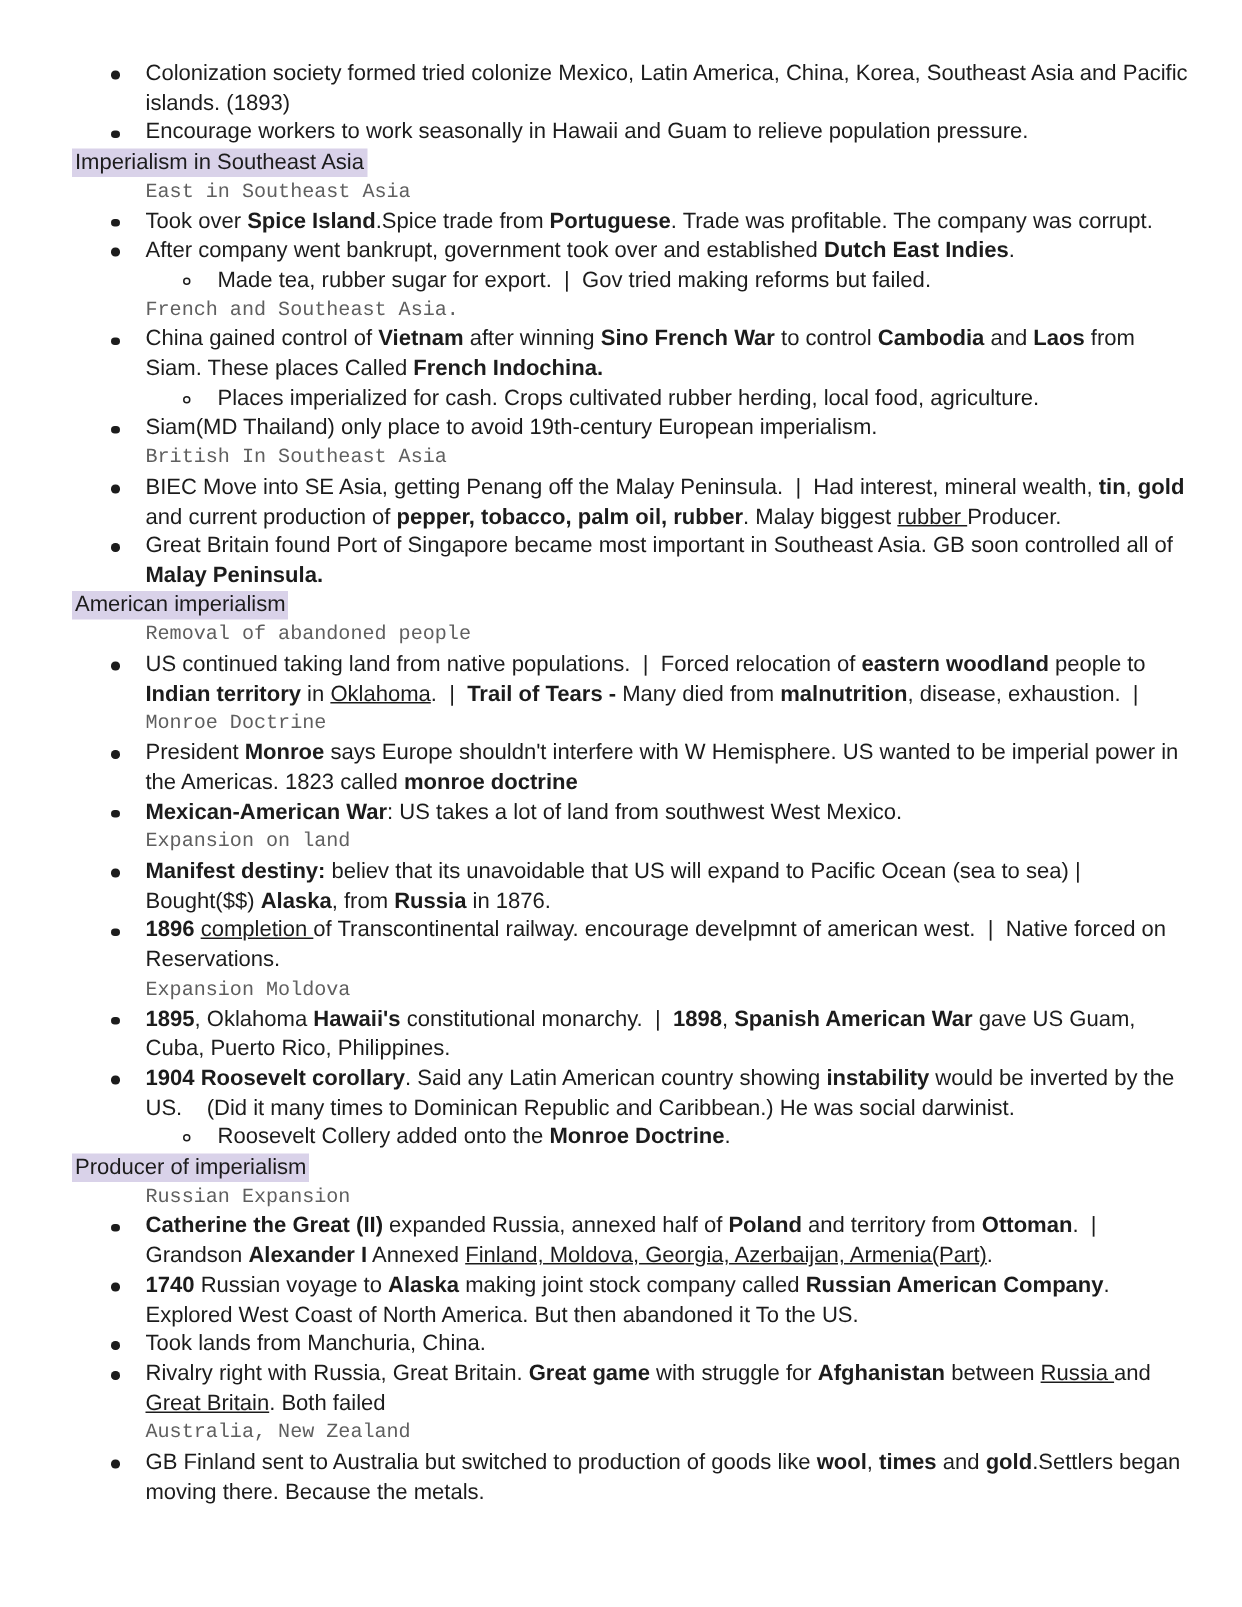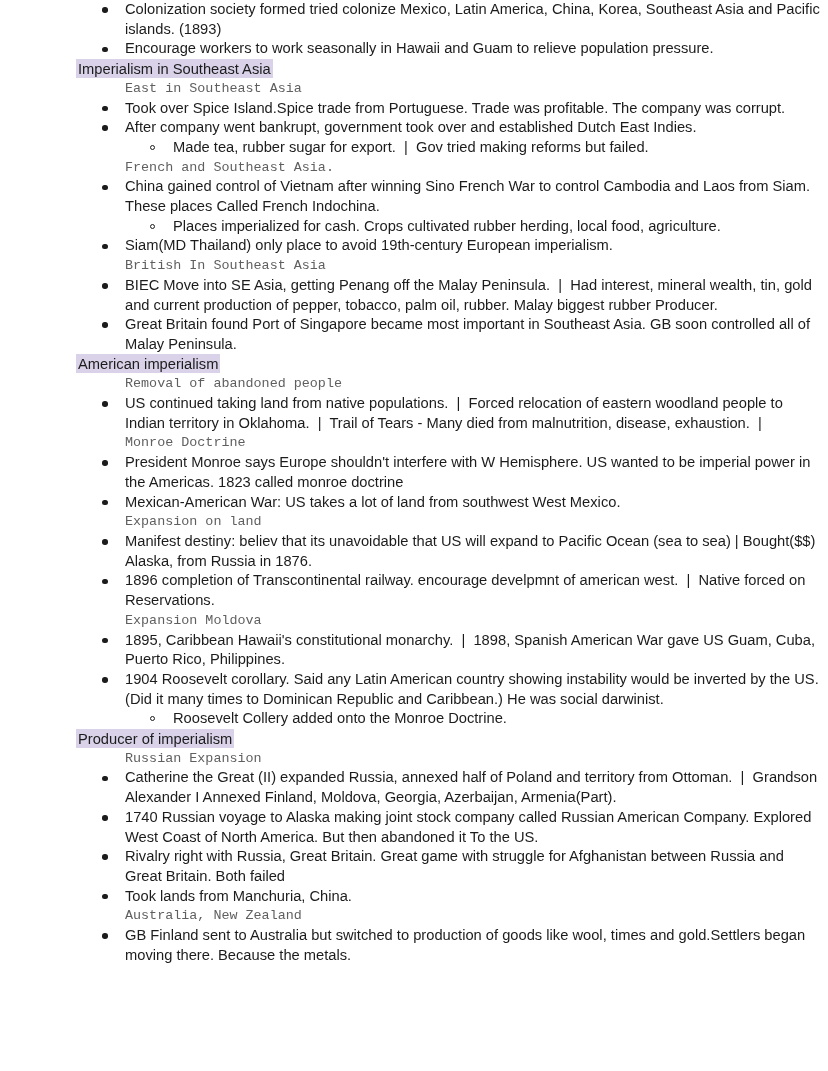--- a/index.html
+++ b/index.html
@@ -6,21 +6,21 @@
   html, body { margin: 0; padding: 0; }
   body {
     width: 828px; height: 1071px;
     background: #ffffff;
     font-family: "Liberation Sans", sans-serif;
     font-size: 14.7px;
     line-height: 19.7px;
     color: var(--text-color, #1c1c1c);
     overflow: hidden;
   }
-  .doc { margin-left: 78px; width: 744px; }
+  .doc { margin-left: 50px; padding-top: 40px; width: 744px; }
   .hline { white-space: pre-wrap; }
   .hl {
     background: var(--highlight-color, #d9d2e9);
     padding: 1.5px 2px; margin-left: -2px;
   }
   .mono {
     padding-left: 47px;
     font-family: "Liberation Mono", "DejaVu Sans Mono", monospace;
     font-size: 13.4px;
     color: var(--subheading-color, #5f5f5f);
@@ -31,22 +31,22 @@
   .marker { position: absolute; display: inline-block; }
   .l1 > .marker {
     left: 24px; top: 7.2px; width: 5.5px; height: 5.5px;
     border-radius: 50%; background: var(--text-color, #1c1c1c);
   }
   .l2 > .marker {
     left: 72px; top: 6.8px; width: 5.2px; height: 5.2px;
     border-radius: 50%; border: 1.3px solid var(--text-color, #1c1c1c);
     background: transparent;
   }
-  .b { font-weight: normal; text-align: center; }
-  .u { }
+  .b { font-weight: bold; text-align: center; }
+  .u { text-decoration: underline; }
 </style>
 </head>
 <body style="background: rgb(255, 255, 255);">
 
 <div class="doc" id="doc-root">
     <div class="li l1"><span class="marker"></span><span><span>Colonization society formed tried colonize Mexico, Latin America, China, Korea, Southeast Asia and Pacific islands. (1893)</span></span></div>
     <div class="li l1"><span class="marker"></span><span><span>Encourage workers to work seasonally in Hawaii and Guam to relieve population pressure.</span></span></div>
     <div class="hline"><span class="hl">Imperialism in Southeast Asia</span></div>
     <div class="mono">East in Southeast Asia</div>
     <div class="li l1"><span class="marker"></span><span><span>Took over </span><span class="b">Spice Island</span><span>.Spice trade from </span><span class="b">Portuguese</span><span>. Trade was profitable. The company was corrupt.</span></span></div>
@@ -62,24 +62,24 @@
     <div class="hline"><span class="hl">American imperialism</span></div>
     <div class="mono">Removal of abandoned people</div>
     <div class="li l1"><span class="marker"></span><span><span>US continued taking land from native populations.  |  Forced relocation of </span><span class="b">eastern woodland</span><span> people to </span><span class="b">Indian territory</span><span> in </span><span class="u">Oklahoma</span><span>.  |  </span><span class="b">Trail of Tears -</span><span> Many died from </span><span class="b">malnutrition</span><span>, disease, exhaustion.  |</span></span></div>
     <div class="mono">Monroe Doctrine</div>
     <div class="li l1"><span class="marker"></span><span><span>President </span><span class="b">Monroe</span><span> says Europe shouldn't interfere with W Hemisphere. US wanted to be imperial power in the Americas. 1823 called </span><span class="b">monroe doctrine</span></span></div>
     <div class="li l1"><span class="marker"></span><span><span class="b">Mexican-American War</span><span>: US takes a lot of land from southwest West Mexico.</span></span></div>
     <div class="mono">Expansion on land</div>
     <div class="li l1"><span class="marker"></span><span><span class="b">Manifest destiny:</span><span> believ that its unavoidable that US will expand to Pacific Ocean (sea to sea) | Bought($$) </span><span class="b">Alaska</span><span>, from </span><span class="b">Russia</span><span> in 1876.</span></span></div>
     <div class="li l1"><span class="marker"></span><span><span class="b">1896</span><span> </span><span class="u">completion </span><span>of Transcontinental railway. encourage develpmnt of american west.  |  Native forced on Reservations.</span></span></div>
     <div class="mono">Expansion Moldova</div>
-    <div class="li l1"><span class="marker"></span><span><span class="b">1895</span><span>, Caribbean </span><span class="b">Hawaii's</span><span> constitutional monarchy.  |  </span><span class="b">1898</span><span>, </span><span class="b">Spanish American War</span><span> gave US Guam, Cuba, Puerto Rico, Philippines.</span></span></div>
+    <div class="li l1"><span class="marker"></span><span><span class="b">1895</span><span>, Oklahoma </span><span class="b">Hawaii's</span><span> constitutional monarchy.  |  </span><span class="b">1898</span><span>, </span><span class="b">Spanish American War</span><span> gave US Guam, Cuba, Puerto Rico, Philippines.</span></span></div>
     <div class="li l1"><span class="marker"></span><span><span class="b">1904 Roosevelt corollary</span><span>. Said any Latin American country showing </span><span class="b">instability</span><span> would be inverted by the US.    (Did it many times to Dominican Republic and Caribbean.) He was social darwinist.</span></span></div>
     <div class="li l2"><span class="marker"></span><span><span>Roosevelt Collery added onto the </span><span class="b">Monroe Doctrine</span><span>.</span></span></div>
     <div class="hline"><span class="hl">Producer of imperialism</span></div>
     <div class="mono">Russian Expansion</div>
     <div class="li l1"><span class="marker"></span><span><span class="b">Catherine the Great (II)</span><span> expanded Russia, annexed half of </span><span class="b">Poland</span><span> and territory from </span><span class="b">Ottoman</span><span>.  |  Grandson </span><span class="b">Alexander I</span><span> Annexed </span><span class="u">Finland, Moldova, Georgia, Azerbaijan, Armenia(Part)</span><span>.</span></span></div>
     <div class="li l1"><span class="marker"></span><span><span class="b">1740</span><span> Russian voyage to </span><span class="b">Alaska</span><span> making joint stock company called </span><span class="b">Russian American Company</span><span>. Explored West Coast of North America. But then abandoned it To the US.</span></span></div>
+    <div class="li l1"><span class="marker"></span><span><span>Took lands from Manchuria, China.</span></span></div>
     <div class="li l1"><span class="marker"></span><span><span>Rivalry right with Russia, Great Britain. </span><span class="b">Great game</span><span> with struggle for </span><span class="b">Afghanistan</span><span> between </span><span class="u">Russia </span><span>and </span><span class="u">Great Britain</span><span>. Both failed</span></span></div>
-    <div class="li l1"><span class="marker"></span><span><span>Took lands from Manchuria, China.</span></span></div>
     <div class="mono">Australia, New Zealand</div>
     <div class="li l1"><span class="marker"></span><span><span>GB Finland sent to Australia but switched to production of goods like </span><span class="b">wool</span><span>, </span><span class="b">times</span><span> and </span><span class="b">gold</span><span>.Settlers began moving there. Because the metals.</span></span></div>
   </div>
 
 </body></html>

